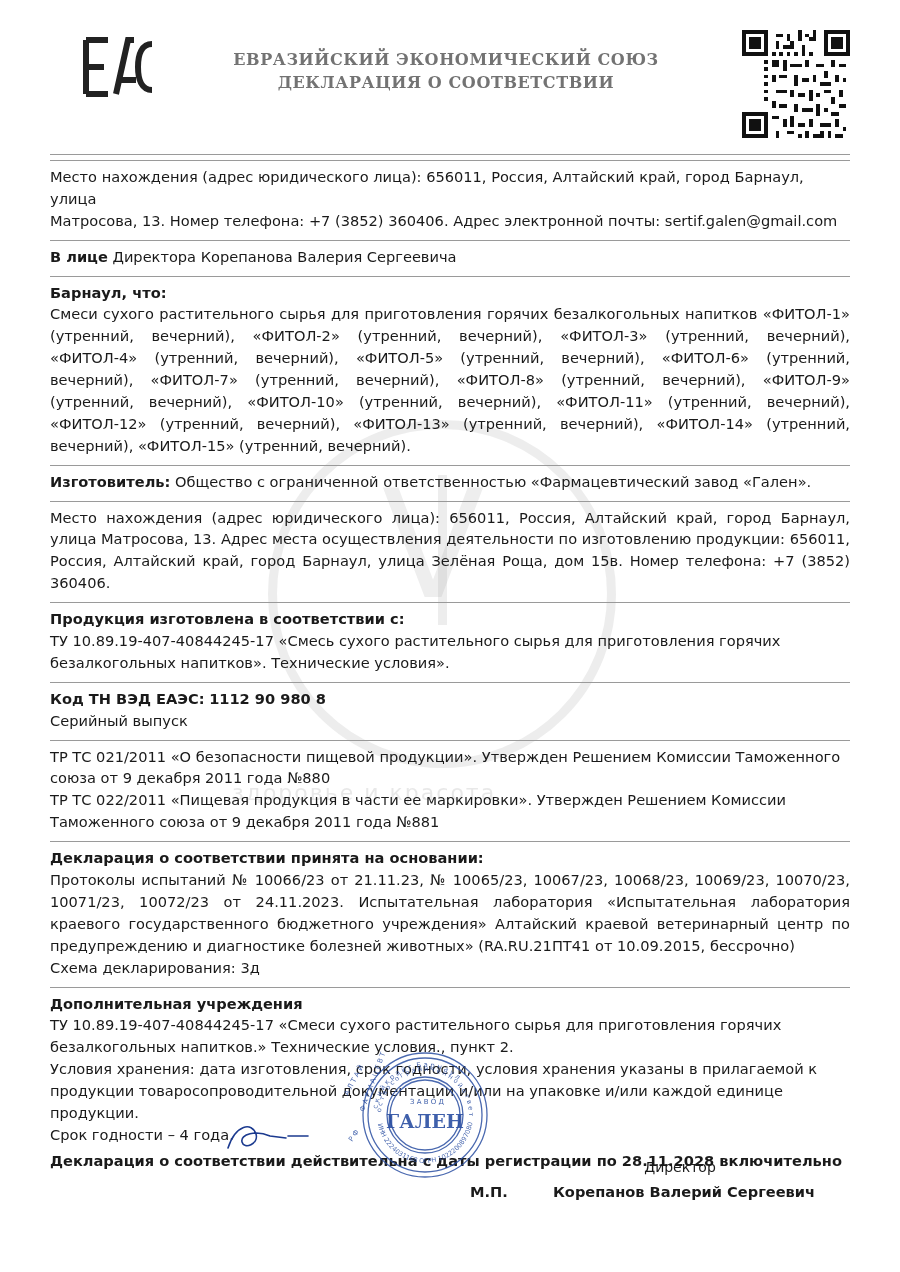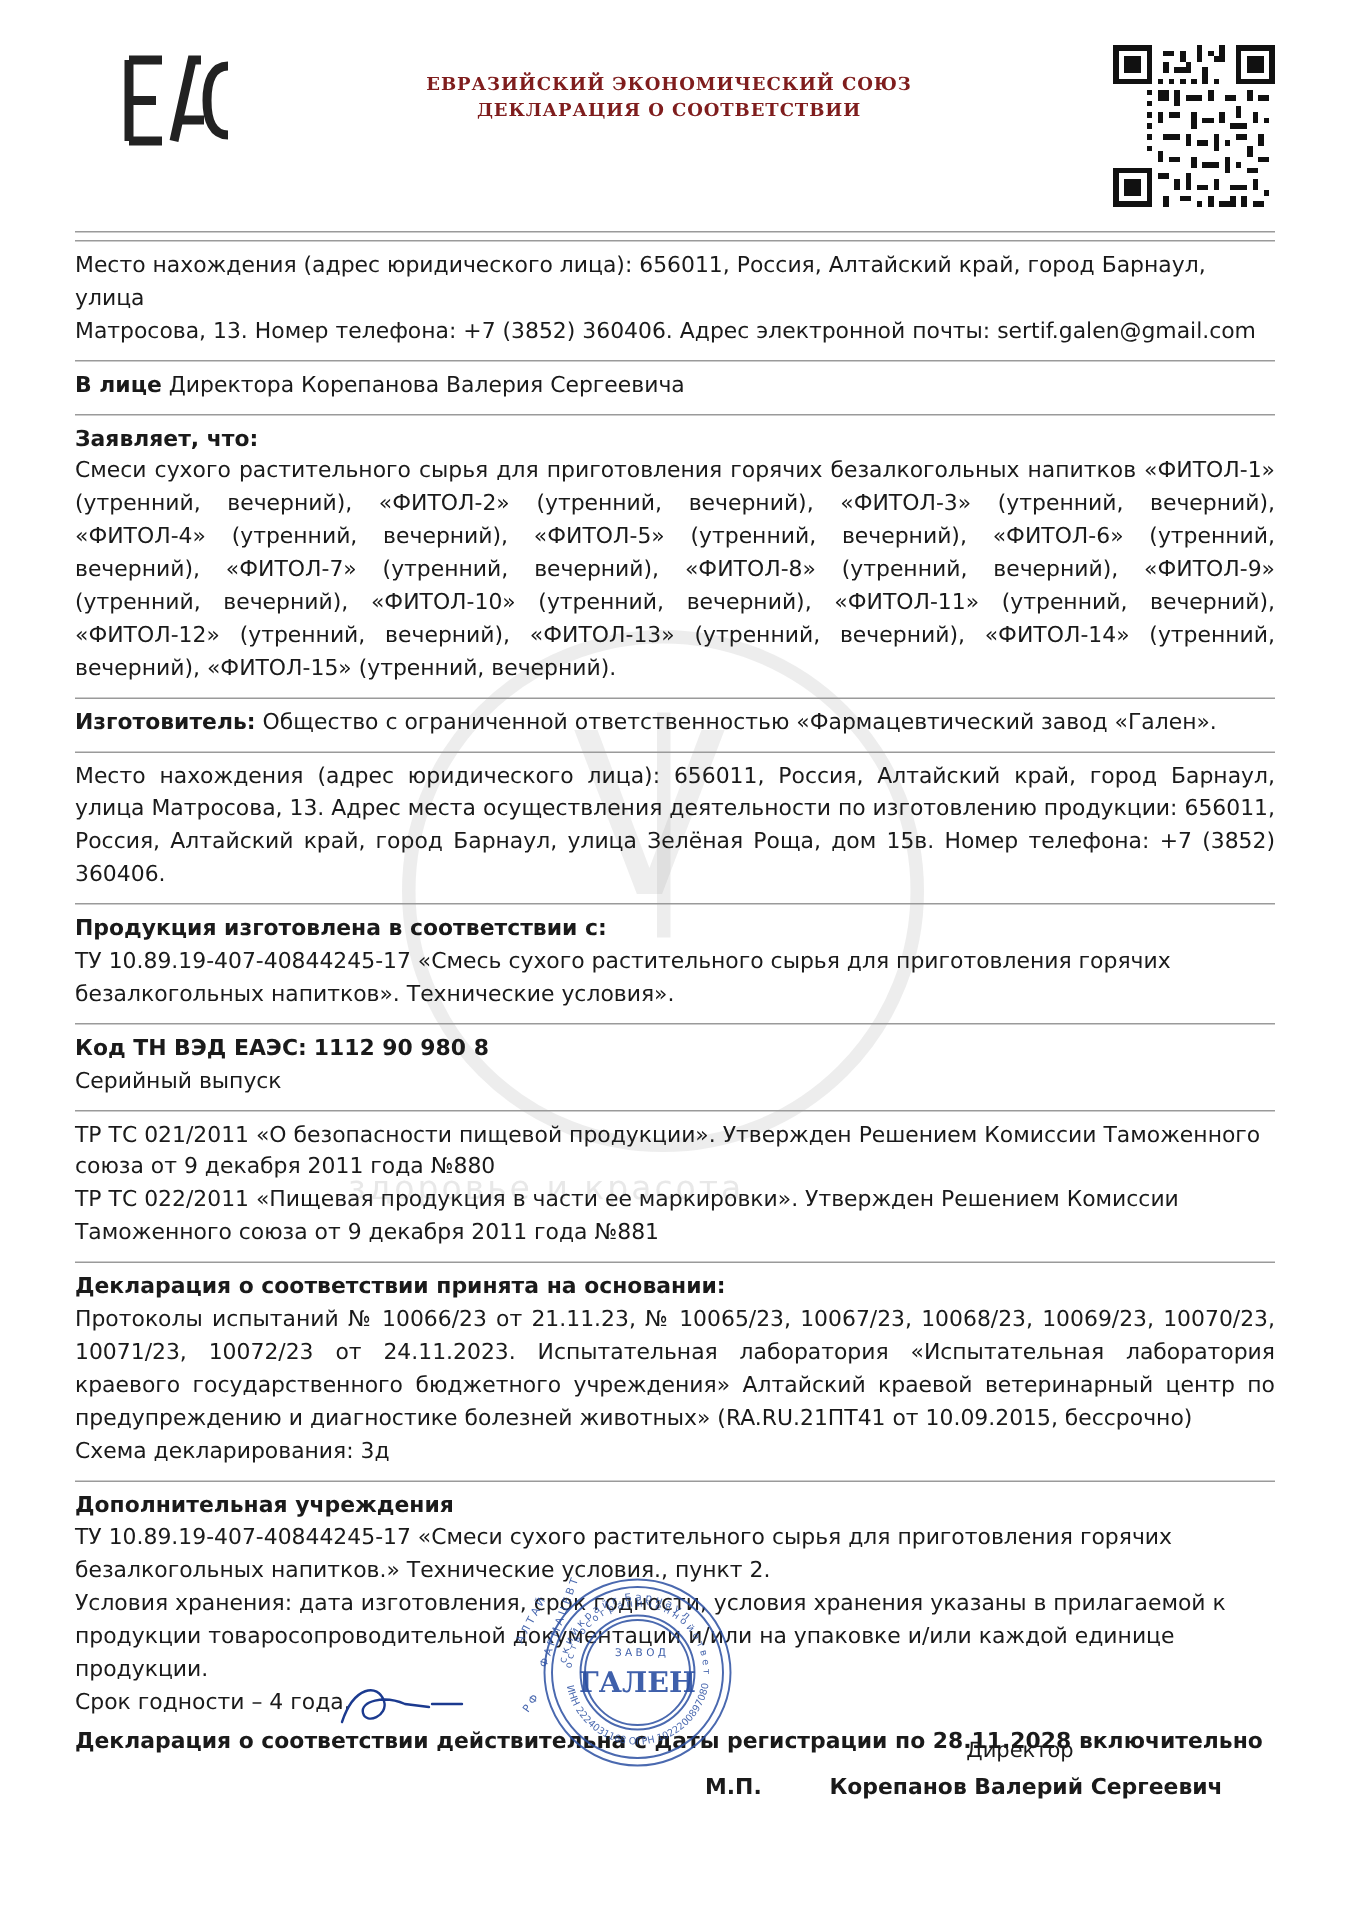--- a/index.html
+++ b/index.html
@@ -39,24 +39,24 @@
 
   .header-titles {
     flex: 1;
     text-align: center;
     padding-top: 20px;
     margin-left: -20px;
   }
   .header-titles .line {
     font-family: "DejaVu Serif", "Liberation Serif", serif;
     font-weight: bold;
-    font-size: 12px;
+    font-size: 16px;
     letter-spacing: 0.6px;
     line-height: 1.45;
-    color: #7f1d1d;
+    color: #737373;
   }
 
   .qr {
     width: 108px;
     height: 108px;
     margin-top: 2px;
   }
   .qr svg { display: block; }
 
   
@@ -319,21 +319,21 @@
     </div>
 
     <div class="rule"></div>
     <div class="block">
       <span class="b">В лице</span>
       <span>Директора Корепанова Валерия Сергеевича</span>
     </div>
 
     <div class="rule"></div>
     <div class="block">
-      <div class="b">Заявляет, что:</div>
+      <div class="b">Барнаул, что:</div>
       <div class="just">Смеси сухого растительного сырья для приготовления горячих безалкогольных напитков «ФИТОЛ-1» (утренний, вечерний), «ФИТОЛ-2» (утренний, вечерний), «ФИТОЛ-3» (утренний, вечерний), «ФИТОЛ-4» (утренний, вечерний), «ФИТОЛ-5» (утренний, вечерний), «ФИТОЛ-6» (утренний, вечерний), «ФИТОЛ-7» (утренний, вечерний), «ФИТОЛ-8» (утренний, вечерний), «ФИТОЛ-9» (утренний, вечерний), «ФИТОЛ-10» (утренний, вечерний), «ФИТОЛ-11» (утренний, вечерний), «ФИТОЛ-12» (утренний, вечерний), «ФИТОЛ-13» (утренний, вечерний), «ФИТОЛ-14» (утренний, вечерний), «ФИТОЛ-15» (утренний, вечерний).</div>
     </div>
 
     <div class="rule"></div>
     <div class="block">
       <span class="b">Изготовитель:</span>
       <span>Общество с ограниченной ответственностью «Фармацевтический завод «Гален».</span>
     </div>
 
     <div class="rule"></div>

